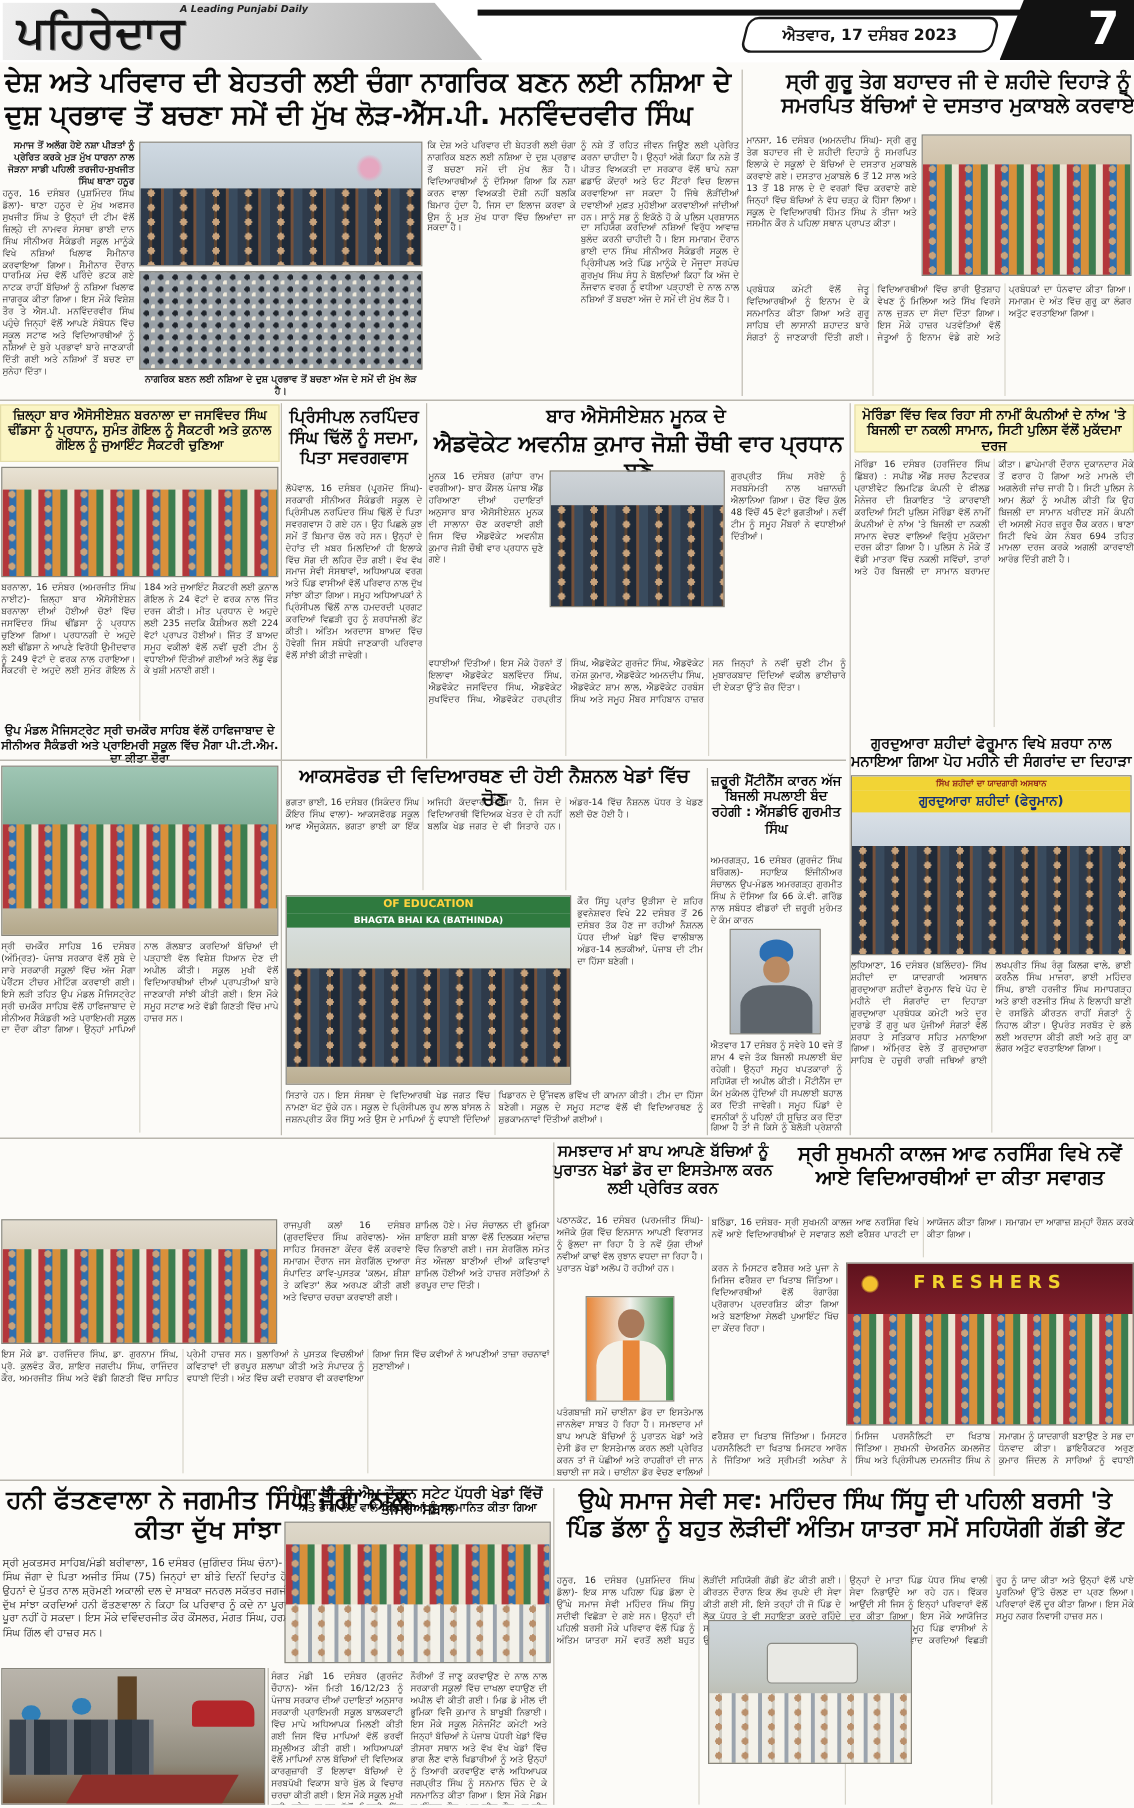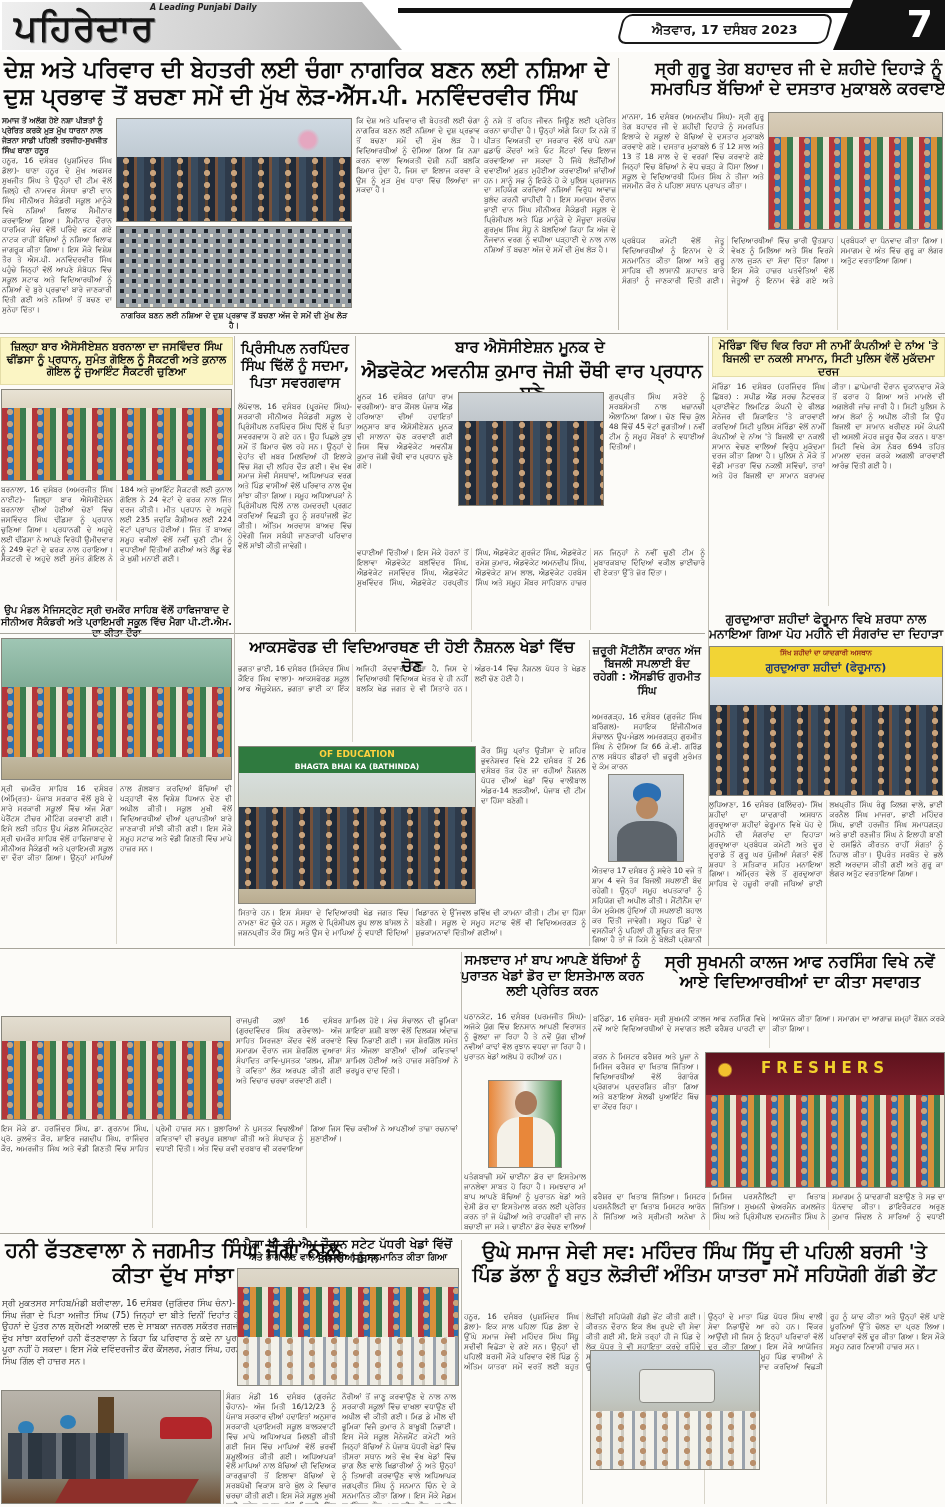--- a/index.html
+++ b/index.html
@@ -47,21 +47,21 @@
     <div class="abs" style="left:398px;top:8px;width:547px;height:5px;background:#121212"></div>
     <div class="abs" style="left:833px;top:0;width:112px;height:50px;background:#121212;clip-path:polygon(18% 0,100% 0,100% 100%,0 100%)">
       <div class="abs hl" style="right:12px;top:2px;font-size:38px;color:#fff">7</div>
     </div>
     <div class="abs" style="left:620px;top:14px;width:210px;height:30px;border:2px solid #1a1a1a;border-radius:9px;background:#fff;transform:skewX(-14deg)">
       <div class="abs ctr" style="left:0;top:6px;width:100%;font-size:13px;font-weight:bold;transform:skewX(14deg)">ਐਤਵਾਰ, 17 ਦਸੰਬਰ 2023</div>
     </div>
   </div>
 
   <div class="abs hl" style="left:4px;top:56px;width:612px;font-size:22.5px">ਦੇਸ਼ ਅਤੇ ਪਰਿਵਾਰ ਦੀ ਬੇਹਤਰੀ ਲਈ ਚੰਗਾ ਨਾਗਰਿਕ ਬਣਨ ਲਈ ਨਸ਼ਿਆ ਦੇ ਦੁਸ਼ ਪ੍ਰਭਾਵ ਤੋਂ ਬਚਣਾ ਸਮੇਂ ਦੀ ਮੁੱਖ ਲੋੜ-ਐੱਸ.ਪੀ. ਮਨਵਿੰਦਰਵੀਰ ਸਿੰਘ</div>
-  <div class="abs" style="left:2px;top:116px;width:110px;font-size:7.6px;font-weight:bold;text-align:left;line-height:1.3">ਸਮਾਜ ਤੋਂ ਅਲੱਗ ਹੋਏ ਨਸ਼ਾ ਪੀੜਤਾਂ ਨੂੰ ਪ੍ਰੇਰਿਤ ਕਰਕੇ ਮੁੜ ਮੁੱਖ ਧਾਰਨਾ ਨਾਲ ਜੋੜਨਾ ਸਾਡੀ ਪਹਿਲੀ ਤਰਜੀਹ-ਸੁਖਜੀਤ ਸਿੰਘ ਥਾਣਾ ਹਨੂਰ</div>
+  <div class="abs" style="left:2px;top:116px;width:110px;font-size:7.6px;font-weight:bold;text-align:right;line-height:1.3">ਸਮਾਜ ਤੋਂ ਅਲੱਗ ਹੋਏ ਨਸ਼ਾ ਪੀੜਤਾਂ ਨੂੰ ਪ੍ਰੇਰਿਤ ਕਰਕੇ ਮੁੜ ਮੁੱਖ ਧਾਰਨਾ ਨਾਲ ਜੋੜਨਾ ਸਾਡੀ ਪਹਿਲੀ ਤਰਜੀਹ-ਸੁਖਜੀਤ ਸਿੰਘ ਥਾਣਾ ਹਨੂਰ</div>
   <div class="abs btx" style="left:2px;top:156px;width:110px;height:174px">ਹਨੂਰ, 16 ਦਸੰਬਰ (ਪੁਸ਼ਮਿੰਦਰ ਸਿੰਘ ਡੱਲਾ)- ਥਾਣਾ ਹਨੂਰ ਦੇ ਮੁੱਖ ਅਫਸਰ ਸੁਖਜੀਤ ਸਿੰਘ ਤੇ ਉਨ੍ਹਾਂ ਦੀ ਟੀਮ ਵੱਲੋਂ ਜ਼ਿਲ੍ਹੇ ਦੀ ਨਾਮਵਰ ਸੰਸਥਾ ਭਾਈ ਦਾਨ ਸਿੰਘ ਸੀਨੀਅਰ ਸੈਕੰਡਰੀ ਸਕੂਲ ਮਾਨੂੰਕੇ ਵਿਖੇ ਨਸ਼ਿਆਂ ਖਿਲਾਫ ਸੈਮੀਨਾਰ ਕਰਵਾਇਆ ਗਿਆ। ਸੈਮੀਨਾਰ ਦੌਰਾਨ ਧਾਰਮਿਕ ਮੰਚ ਵੱਲੋਂ ਪਰਿੰਦੇ ਭਟਕ ਗਏ ਨਾਟਕ ਰਾਹੀਂ ਬੱਚਿਆਂ ਨੂੰ ਨਸ਼ਿਆ ਖਿਲਾਫ ਜਾਗਰੂਕ ਕੀਤਾ ਗਿਆ। ਇਸ ਮੌਕੇ ਵਿਸ਼ੇਸ਼ ਤੌਰ ਤੇ ਐਸ.ਪੀ. ਮਨਵਿੰਦਰਵੀਰ ਸਿੰਘ ਪਹੁੰਚੇ ਜਿਨ੍ਹਾਂ ਵੱਲੋਂ ਆਪਣੇ ਸੰਬੋਧਨ ਵਿੱਚ ਸਕੂਲ ਸਟਾਫ ਅਤੇ ਵਿਦਿਆਰਥੀਆਂ ਨੂੰ ਨਸ਼ਿਆਂ ਦੇ ਬੁਰੇ ਪ੍ਰਭਾਵਾਂ ਬਾਰੇ ਜਾਣਕਾਰੀ ਦਿੱਤੀ ਗਈ ਅਤੇ ਨਸ਼ਿਆਂ ਤੋਂ ਬਚਣ ਦਾ ਸੁਨੇਹਾ ਦਿੱਤਾ।</div>
   <div class="photo" style="left:116px;top:118px;width:236px;height:104px;background:linear-gradient(180deg,#cfd9e2 0%,#bcc7cf 45%,#93897b 75%,#6e6052 100%)">
     <div class="abs head-dot" style="right:30px;top:8px;width:26px;height:26px;background:radial-gradient(circle,#e5a7c0 0 40%,transparent 62%)"></div>
     <div class="band people" style="bottom:0;height:64px"></div>
   </div>
   <div class="photo crowd" style="left:116px;top:226px;width:236px;height:82px"></div>
   <div class="abs caption" style="left:116px;top:311px;width:236px">ਨਾਗਰਿਕ ਬਣਨ ਲਈ ਨਸ਼ਿਆ ਦੇ ਦੁਸ਼ ਪ੍ਰਭਾਵ ਤੋਂ ਬਚਣਾ ਅੱਜ ਦੇ ਸਮੇਂ ਦੀ ਮੁੱਖ ਲੋੜ ਹੈ।</div>
   <div class="abs btx" style="left:356px;top:116px;width:124px;height:212px">ਕਿ ਦੇਸ਼ ਅਤੇ ਪਰਿਵਾਰ ਦੀ ਬੇਹਤਰੀ ਲਈ ਚੰਗਾ ਨਾਗਰਿਕ ਬਣਨ ਲਈ ਨਸ਼ਿਆ ਦੇ ਦੁਸ਼ ਪ੍ਰਭਾਵ ਤੋਂ ਬਚਣਾ ਸਮੇਂ ਦੀ ਮੁੱਖ ਲੋੜ ਹੈ। ਵਿਦਿਆਰਥੀਆਂ ਨੂੰ ਦੱਸਿਆ ਗਿਆ ਕਿ ਨਸ਼ਾ ਕਰਨ ਵਾਲਾ ਵਿਅਕਤੀ ਦੋਸ਼ੀ ਨਹੀਂ ਬਲਕਿ ਬਿਮਾਰ ਹੁੰਦਾ ਹੈ, ਜਿਸ ਦਾ ਇਲਾਜ ਕਰਵਾ ਕੇ ਉਸ ਨੂੰ ਮੁੜ ਮੁੱਖ ਧਾਰਾ ਵਿੱਚ ਲਿਆਂਦਾ ਜਾ ਸਕਦਾ ਹੈ।</div>
   <div class="abs btx" style="left:484px;top:116px;width:132px;height:212px">ਨੂੰ ਨਸ਼ੇ ਤੋਂ ਰਹਿਤ ਜੀਵਨ ਜਿਊਣ ਲਈ ਪ੍ਰੇਰਿਤ ਕਰਨਾ ਚਾਹੀਦਾ ਹੈ। ਉਨ੍ਹਾਂ ਅੱਗੇ ਕਿਹਾ ਕਿ ਨਸ਼ੇ ਤੋਂ ਪੀੜਤ ਵਿਅਕਤੀ ਦਾ ਸਰਕਾਰ ਵੱਲੋਂ ਥਾਪੇ ਨਸ਼ਾ ਛਡਾਓ ਕੇਂਦਰਾਂ ਅਤੇ ਓਟ ਸੈਂਟਰਾਂ ਵਿਚ ਇਲਾਜ ਕਰਵਾਇਆ ਜਾ ਸਕਦਾ ਹੈ ਜਿੱਥੇ ਲੋੜੀਂਦੀਆਂ ਦਵਾਈਆਂ ਮੁਫ਼ਤ ਮੁਹੱਈਆ ਕਰਵਾਈਆਂ ਜਾਂਦੀਆਂ ਹਨ। ਸਾਨੂੰ ਸਭ ਨੂੰ ਇਕੱਠੇ ਹੋ ਕੇ ਪੁਲਿਸ ਪ੍ਰਸ਼ਾਸਨ ਦਾ ਸਹਿਯੋਗ ਕਰਦਿਆਂ ਨਸ਼ਿਆਂ ਵਿਰੁੱਧ ਆਵਾਜ਼ ਬੁਲੰਦ ਕਰਨੀ ਚਾਹੀਦੀ ਹੈ। ਇਸ ਸਮਾਗਮ ਦੌਰਾਨ ਭਾਈ ਦਾਨ ਸਿੰਘ ਸੀਨੀਅਰ ਸੈਕੰਡਰੀ ਸਕੂਲ ਦੇ ਪ੍ਰਿੰਸੀਪਲ ਅਤੇ ਪਿੰਡ ਮਾਨੂੰਕੇ ਦੇ ਮੌਜੂਦਾ ਸਰਪੰਚ ਗੁਰਮੁਖ ਸਿੰਘ ਸੰਧੂ ਨੇ ਬੋਲਦਿਆਂ ਕਿਹਾ ਕਿ ਅੱਜ ਦੇ ਨੌਜਵਾਨ ਵਰਗ ਨੂੰ ਵਧੀਆ ਪੜ੍ਹਾਈ ਦੇ ਨਾਲ ਨਾਲ ਨਸ਼ਿਆਂ ਤੋਂ ਬਚਣਾ ਅੱਜ ਦੇ ਸਮੇਂ ਦੀ ਮੁੱਖ ਲੋੜ ਹੈ।</div>
 
@@ -112,21 +112,21 @@
   <div class="abs btx c2" style="left:1px;top:784px;width:231px;height:160px">ਸ੍ਰੀ ਚਮਕੌਰ ਸਾਹਿਬ 16 ਦਸੰਬਰ (ਅੰਮ੍ਰਿਤ)- ਪੰਜਾਬ ਸਰਕਾਰ ਵੱਲੋਂ ਸੂਬੇ ਦੇ ਸਾਰੇ ਸਰਕਾਰੀ ਸਕੂਲਾਂ ਵਿੱਚ ਅੱਜ ਮੈਗਾ ਪੇਰੈਂਟਸ ਟੀਚਰ ਮੀਟਿੰਗ ਕਰਵਾਈ ਗਈ। ਇਸੇ ਲੜੀ ਤਹਿਤ ਉਪ ਮੰਡਲ ਮੈਜਿਸਟ੍ਰੇਟ ਸ੍ਰੀ ਚਮਕੌਰ ਸਾਹਿਬ ਵੱਲੋਂ ਹਾਫਿਜਾਬਾਦ ਦੇ ਸੀਨੀਅਰ ਸੈਕੰਡਰੀ ਅਤੇ ਪ੍ਰਾਇਮਰੀ ਸਕੂਲ ਦਾ ਦੌਰਾ ਕੀਤਾ ਗਿਆ। ਉਨ੍ਹਾਂ ਮਾਪਿਆਂ ਨਾਲ ਗੱਲਬਾਤ ਕਰਦਿਆਂ ਬੱਚਿਆਂ ਦੀ ਪੜ੍ਹਾਈ ਵੱਲ ਵਿਸ਼ੇਸ਼ ਧਿਆਨ ਦੇਣ ਦੀ ਅਪੀਲ ਕੀਤੀ। ਸਕੂਲ ਮੁਖੀ ਵੱਲੋਂ ਵਿਦਿਆਰਥੀਆਂ ਦੀਆਂ ਪ੍ਰਾਪਤੀਆਂ ਬਾਰੇ ਜਾਣਕਾਰੀ ਸਾਂਝੀ ਕੀਤੀ ਗਈ। ਇਸ ਮੌਕੇ ਸਮੂਹ ਸਟਾਫ ਅਤੇ ਵੱਡੀ ਗਿਣਤੀ ਵਿੱਚ ਮਾਪੇ ਹਾਜ਼ਰ ਸਨ।</div>
 
   <div class="abs hl ctr" style="left:238px;top:638px;width:348px;font-size:15.5px">ਆਕਸਫੋਰਡ ਦੀ ਵਿਦਿਆਰਥਣ ਦੀ ਹੋਈ ਨੈਸ਼ਨਲ ਖੇਡਾਂ ਵਿੱਚ ਚੋਣ</div>
   <div class="abs btx c3" style="left:238px;top:664px;width:348px;height:78px">ਭਗਤਾ ਭਾਈ, 16 ਦਸੰਬਰ (ਸਿਕੰਦਰ ਸਿੰਘ ਕੌਇਰ ਸਿੰਘ ਵਾਲਾ)- ਆਕਸਫੋਰਡ ਸਕੂਲ ਆਫ ਐਜੂਕੇਸ਼ਨ, ਭਗਤਾ ਭਾਈ ਕਾ ਇੱਕ ਅਜਿਹੀ ਕੱਦਵਾਰ ਸੰਸਥਾ ਹੈ, ਜਿਸ ਦੇ ਵਿਦਿਆਰਥੀ ਵਿੱਦਿਅਕ ਖੇਤਰ ਦੇ ਹੀ ਨਹੀਂ ਬਲਕਿ ਖੇਡ ਜਗਤ ਦੇ ਵੀ ਸਿਤਾਰੇ ਹਨ। ਅੰਡਰ-14 ਵਿੱਚ ਨੈਸ਼ਨਲ ਪੱਧਰ ਤੇ ਖੇਡਣ ਲਈ ਚੋਣ ਹੋਈ ਹੈ।</div>
   <div class="photo" style="left:238px;top:746px;width:238px;height:158px;background:linear-gradient(180deg,#dfe6ea 0%,#d2d8d2 30%,#cfc6ae 80%,#b9ac90 100%)">
     <div class="band bannergreen" style="top:0;height:14px;font-size:9px;line-height:14px;color:#ffd23e">OF EDUCATION</div>
     <div class="band bannergreen" style="top:14px;height:12px;font-size:7.5px;line-height:12px">BHAGTA BHAI KA (BATHINDA)</div>
     <div class="band people" style="bottom:14px;height:82px"></div>
   </div>
   <div class="abs btx" style="left:481px;top:746px;width:105px;height:158px">ਕੌਰ ਸਿੱਧੂ ਪ੍ਰਾਂਤ ਉੜੀਸਾ ਦੇ ਸ਼ਹਿਰ ਭੁਵਨੇਸ਼ਵਰ ਵਿਖੇ 22 ਦਸੰਬਰ ਤੋਂ 26 ਦਸੰਬਰ ਤੱਕ ਹੋਣ ਜਾ ਰਹੀਆਂ ਨੈਸ਼ਨਲ ਪੱਧਰ ਦੀਆਂ ਖੇਡਾਂ ਵਿੱਚ ਵਾਲੀਬਾਲ ਅੰਡਰ-14 ਲੜਕੀਆਂ, ਪੰਜਾਬ ਦੀ ਟੀਮ ਦਾ ਹਿੱਸਾ ਬਣੇਗੀ।</div>
-  <div class="abs btx c2" style="left:238px;top:908px;width:348px;height:38px">ਸਿਤਾਰੇ ਹਨ। ਇਸ ਸੰਸਥਾ ਦੇ ਵਿਦਿਆਰਥੀ ਖੇਡ ਜਗਤ ਵਿੱਚ ਨਾਮਣਾ ਖੱਟ ਚੁੱਕੇ ਹਨ। ਸਕੂਲ ਦੇ ਪ੍ਰਿੰਸੀਪਲ ਰੂਪ ਲਾਲ ਬਾਂਸਲ ਨੇ ਜਸ਼ਨਪ੍ਰੀਤ ਕੌਰ ਸਿੱਧੂ ਅਤੇ ਉਸ ਦੇ ਮਾਪਿਆਂ ਨੂੰ ਵਧਾਈ ਦਿੰਦਿਆਂ ਖਿਡਾਰਨ ਦੇ ਉੱਜਵਲ ਭਵਿੱਖ ਦੀ ਕਾਮਨਾ ਕੀਤੀ। ਟੀਮ ਦਾ ਹਿੱਸਾ ਬਣੇਗੀ। ਸਕੂਲ ਦੇ ਸਮੂਹ ਸਟਾਫ ਵੱਲੋਂ ਵੀ ਵਿਦਿਅਮਰਗੜ ਨੂੰ ਸ਼ੁਭਕਾਮਨਾਵਾਂ ਦਿੱਤੀਆਂ ਗਈਆਂ।</div>
+  <div class="abs btx c2" style="left:238px;top:908px;width:348px;height:38px">ਸਿਤਾਰੇ ਹਨ। ਇਸ ਸੰਸਥਾ ਦੇ ਵਿਦਿਆਰਥੀ ਖੇਡ ਜਗਤ ਵਿੱਚ ਨਾਮਣਾ ਖੱਟ ਚੁੱਕੇ ਹਨ। ਸਕੂਲ ਦੇ ਪ੍ਰਿੰਸੀਪਲ ਰੂਪ ਲਾਲ ਬਾਂਸਲ ਨੇ ਜਸ਼ਨਪ੍ਰੀਤ ਕੌਰ ਸਿੱਧੂ ਅਤੇ ਉਸ ਦੇ ਮਾਪਿਆਂ ਨੂੰ ਵਧਾਈ ਦਿੰਦਿਆਂ ਖਿਡਾਰਨ ਦੇ ਉੱਜਵਲ ਭਵਿੱਖ ਦੀ ਕਾਮਨਾ ਕੀਤੀ। ਟੀਮ ਦਾ ਹਿੱਸਾ ਬਣੇਗੀ। ਸਕੂਲ ਦੇ ਸਮੂਹ ਸਟਾਫ ਵੱਲੋਂ ਵੀ ਵਿਦਿਆਰਥਣ ਨੂੰ ਸ਼ੁਭਕਾਮਨਾਵਾਂ ਦਿੱਤੀਆਂ ਗਈਆਂ।</div>
 
   <div class="abs hl ctr" style="left:592px;top:644px;width:110px;font-size:11px">ਜ਼ਰੂਰੀ ਮੈਂਟੀਨੈਂਸ ਕਾਰਨ ਅੱਜ ਬਿਜਲੀ ਸਪਲਾਈ ਬੰਦ ਰਹੇਗੀ : ਐੱਸਡੀਓ ਗੁਰਮੀਤ ਸਿੰਘ</div>
   <div class="abs btx" style="left:592px;top:712px;width:110px;height:60px">ਅਮਰਗੜ੍ਹ, 16 ਦਸੰਬਰ (ਗੁਰਜੰਟ ਸਿੰਘ ਬਰਿੰਗਲ)- ਸਹਾਇਕ ਇੰਜੀਨੀਅਰ ਸੰਚਾਲਨ ਉਪ-ਮੰਡਲ ਅਮਰਗੜ੍ਹ ਗੁਰਮੀਤ ਸਿੰਘ ਨੇ ਦੱਸਿਆ ਕਿ 66 ਕੇ.ਵੀ. ਗਰਿੱਡ ਨਾਲ ਸਬੰਧਤ ਫੀਡਰਾਂ ਦੀ ਜ਼ਰੂਰੀ ਮੁਰੰਮਤ ਦੇ ਕੰਮ ਕਾਰਨ</div>
   <div class="photo" style="left:608px;top:774px;width:76px;height:88px;background:linear-gradient(180deg,#cdd3d8 0%,#aeb6bd 100%)">
     <div class="abs head-dot" style="left:24px;top:8px;width:28px;height:20px;background:#2c6fb3;border-radius:50% 50% 40% 40%"></div>
     <div class="abs head-dot" style="left:27px;top:22px;width:22px;height:22px;background:#b98a63"></div>
     <div class="abs" style="left:8px;top:46px;width:60px;height:42px;background:#5d646b;border-radius:40% 40% 0 0"></div>
   </div>
   <div class="abs btx" style="left:592px;top:866px;width:110px;height:78px">ਐਤਵਾਰ 17 ਦਸੰਬਰ ਨੂੰ ਸਵੇਰੇ 10 ਵਜੇ ਤੋਂ ਸ਼ਾਮ 4 ਵਜੇ ਤੱਕ ਬਿਜਲੀ ਸਪਲਾਈ ਬੰਦ ਰਹੇਗੀ। ਉਨ੍ਹਾਂ ਸਮੂਹ ਖਪਤਕਾਰਾਂ ਨੂੰ ਸਹਿਯੋਗ ਦੀ ਅਪੀਲ ਕੀਤੀ। ਮੈਂਟੀਨੈਂਸ ਦਾ ਕੰਮ ਮੁਕੰਮਲ ਹੁੰਦਿਆਂ ਹੀ ਸਪਲਾਈ ਬਹਾਲ ਕਰ ਦਿੱਤੀ ਜਾਵੇਗੀ। ਸਮੂਹ ਪਿੰਡਾਂ ਦੇ ਵਸਨੀਕਾਂ ਨੂੰ ਪਹਿਲਾਂ ਹੀ ਸੂਚਿਤ ਕਰ ਦਿੱਤਾ ਗਿਆ ਹੈ ਤਾਂ ਜੋ ਕਿਸੇ ਨੂੰ ਬੇਲੋੜੀ ਪ੍ਰੇਸ਼ਾਨੀ ਦਾ ਸਾਹਮਣਾ ਨਾ ਕਰਨਾ ਪਵੇ।</div>
 

